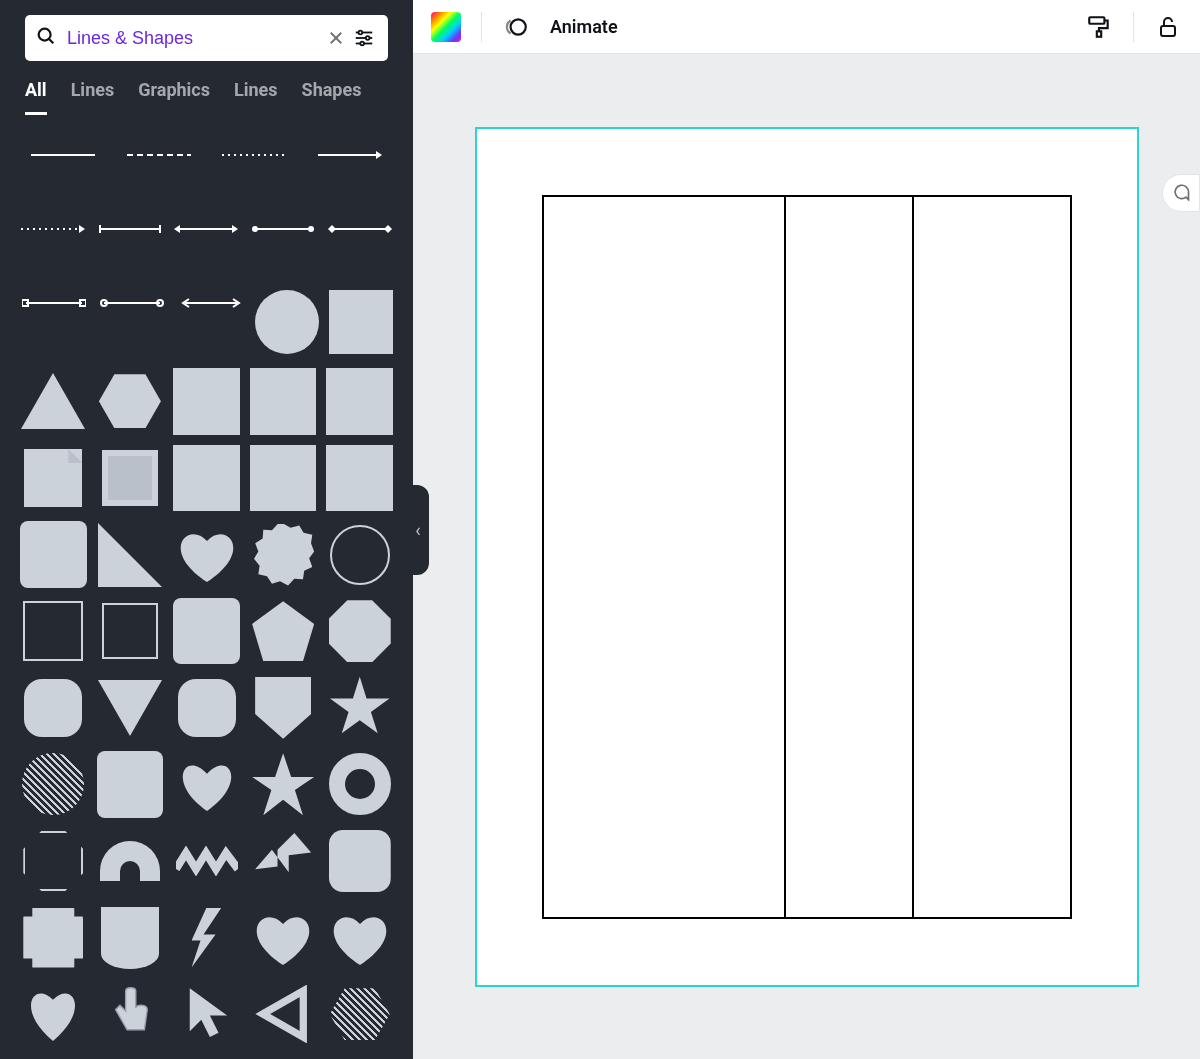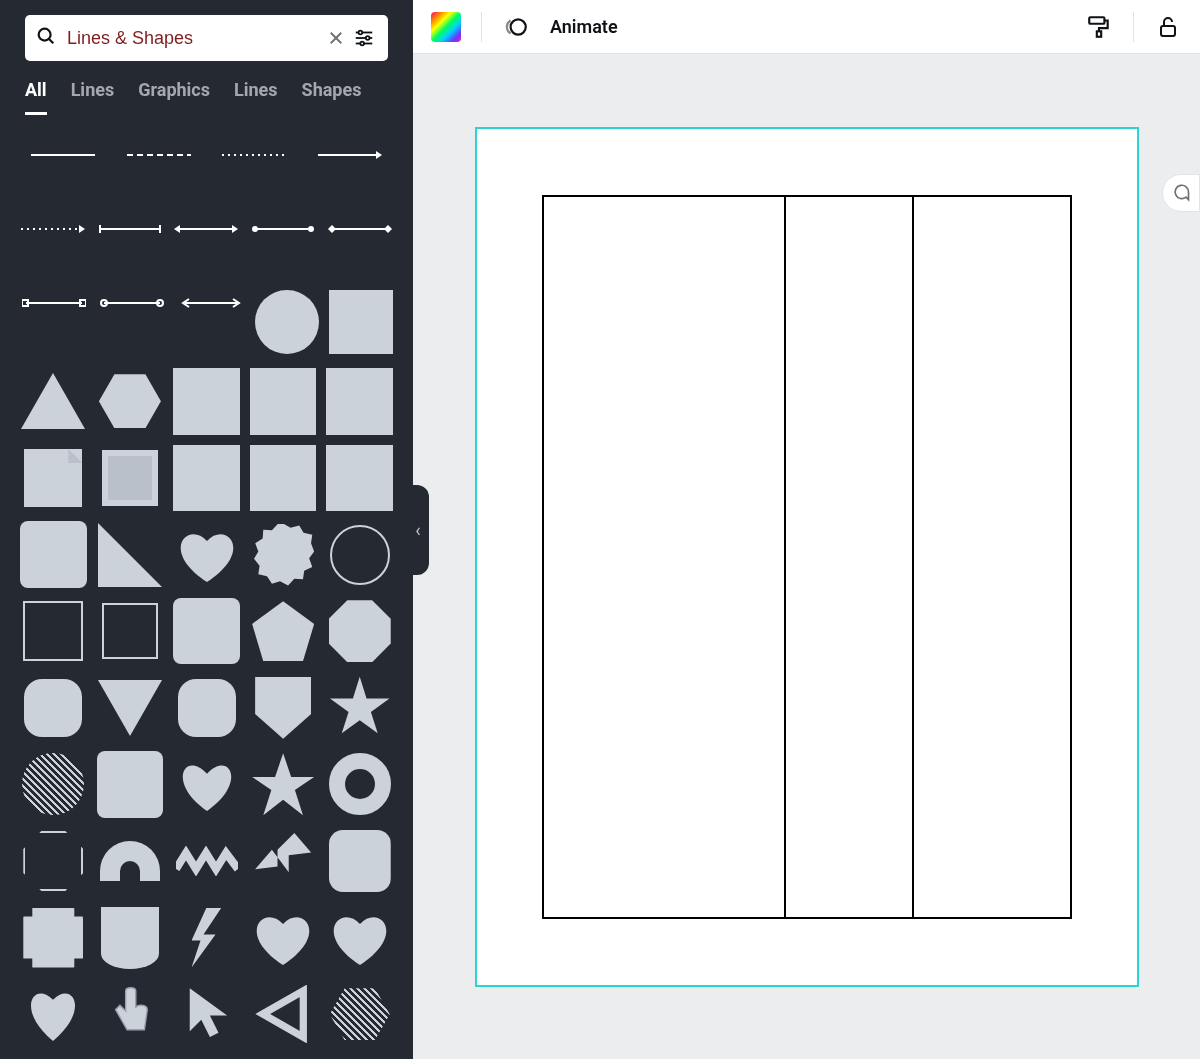--- a/index.html
+++ b/index.html
@@ -2,21 +2,21 @@
 <html><head>
 <meta charset="utf-8">
 <style>
   html,body{margin:0;padding:0;height:100%;font-family:-apple-system,BlinkMacSystemFont,"Segoe UI",Roboto,Helvetica,Arial,sans-serif;}
   body{display:flex;overflow:hidden;}
   
   .sidebar{width:413px;min-width:413px;background:#252a32;color:#fff;display:flex;flex-direction:column;position:relative;}
   .search-wrap{padding:15px 25px 0 25px;}
   .search-box{display:flex;align-items:center;background:#fff;border-radius:5px;height:46px;padding:0 10px;}
   .search-box svg{flex:none;}
-  .search-input{flex:1;border:0;outline:0;font-size:18px;color:#7f1d1d;margin-left:8px;background:transparent;}
+  .search-input{flex:1;border:0;outline:0;font-size:18px;color:#6d28d9;margin-left:8px;background:transparent;}
   .search-clear,.search-filter{display:flex;align-items:center;justify-content:center;width:28px;height:28px;cursor:pointer;}
   .tabs{display:flex;gap:24px;padding:18px 25px 0 25px;font-size:18px;font-weight:bold;}
   .tab{color:#a4a7ab;cursor:pointer;padding-bottom:12px;}
   .tab.active{color:#fff;border-bottom:3px solid #fff;margin-bottom:-3px;}
   .results{flex:1;overflow-y:auto;padding:10px 20px 20px 20px;}
   .results::-webkit-scrollbar{width:12px;}
   .results::-webkit-scrollbar-track{background:#252a32;}
   .results::-webkit-scrollbar-thumb{background:#4a4f56;border-radius:6px;}
   .line-row{display:flex;gap:10px;margin:20px 0 48px 0;}
   .line-cell{flex:1;height:26px;display:flex;align-items:center;justify-content:center;cursor:pointer;}

